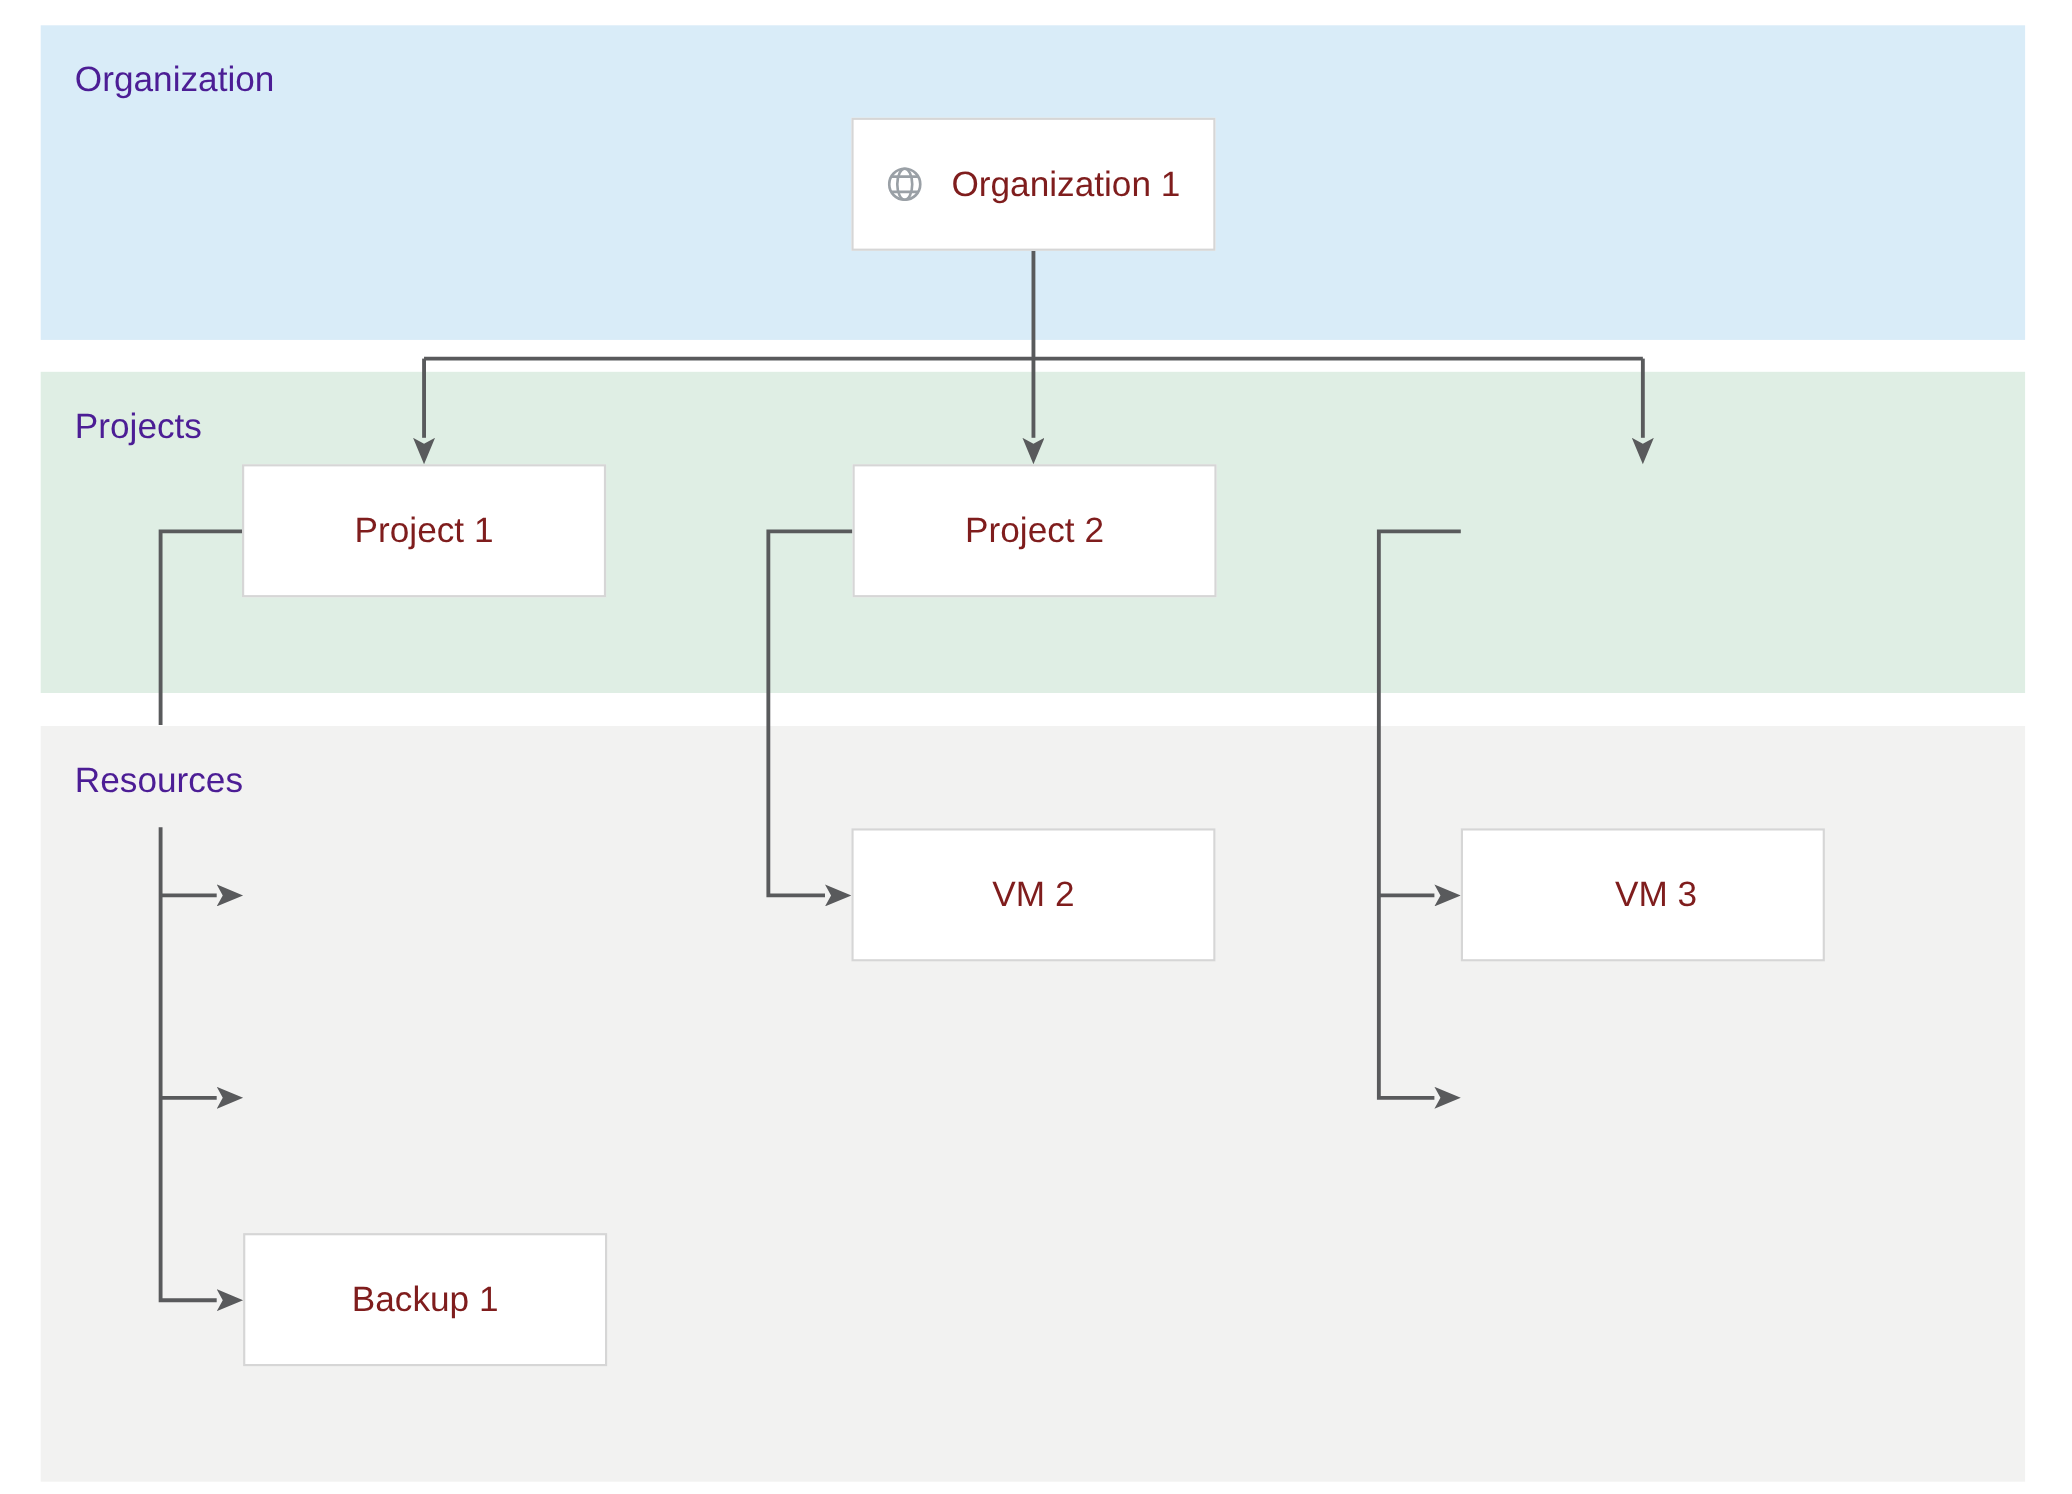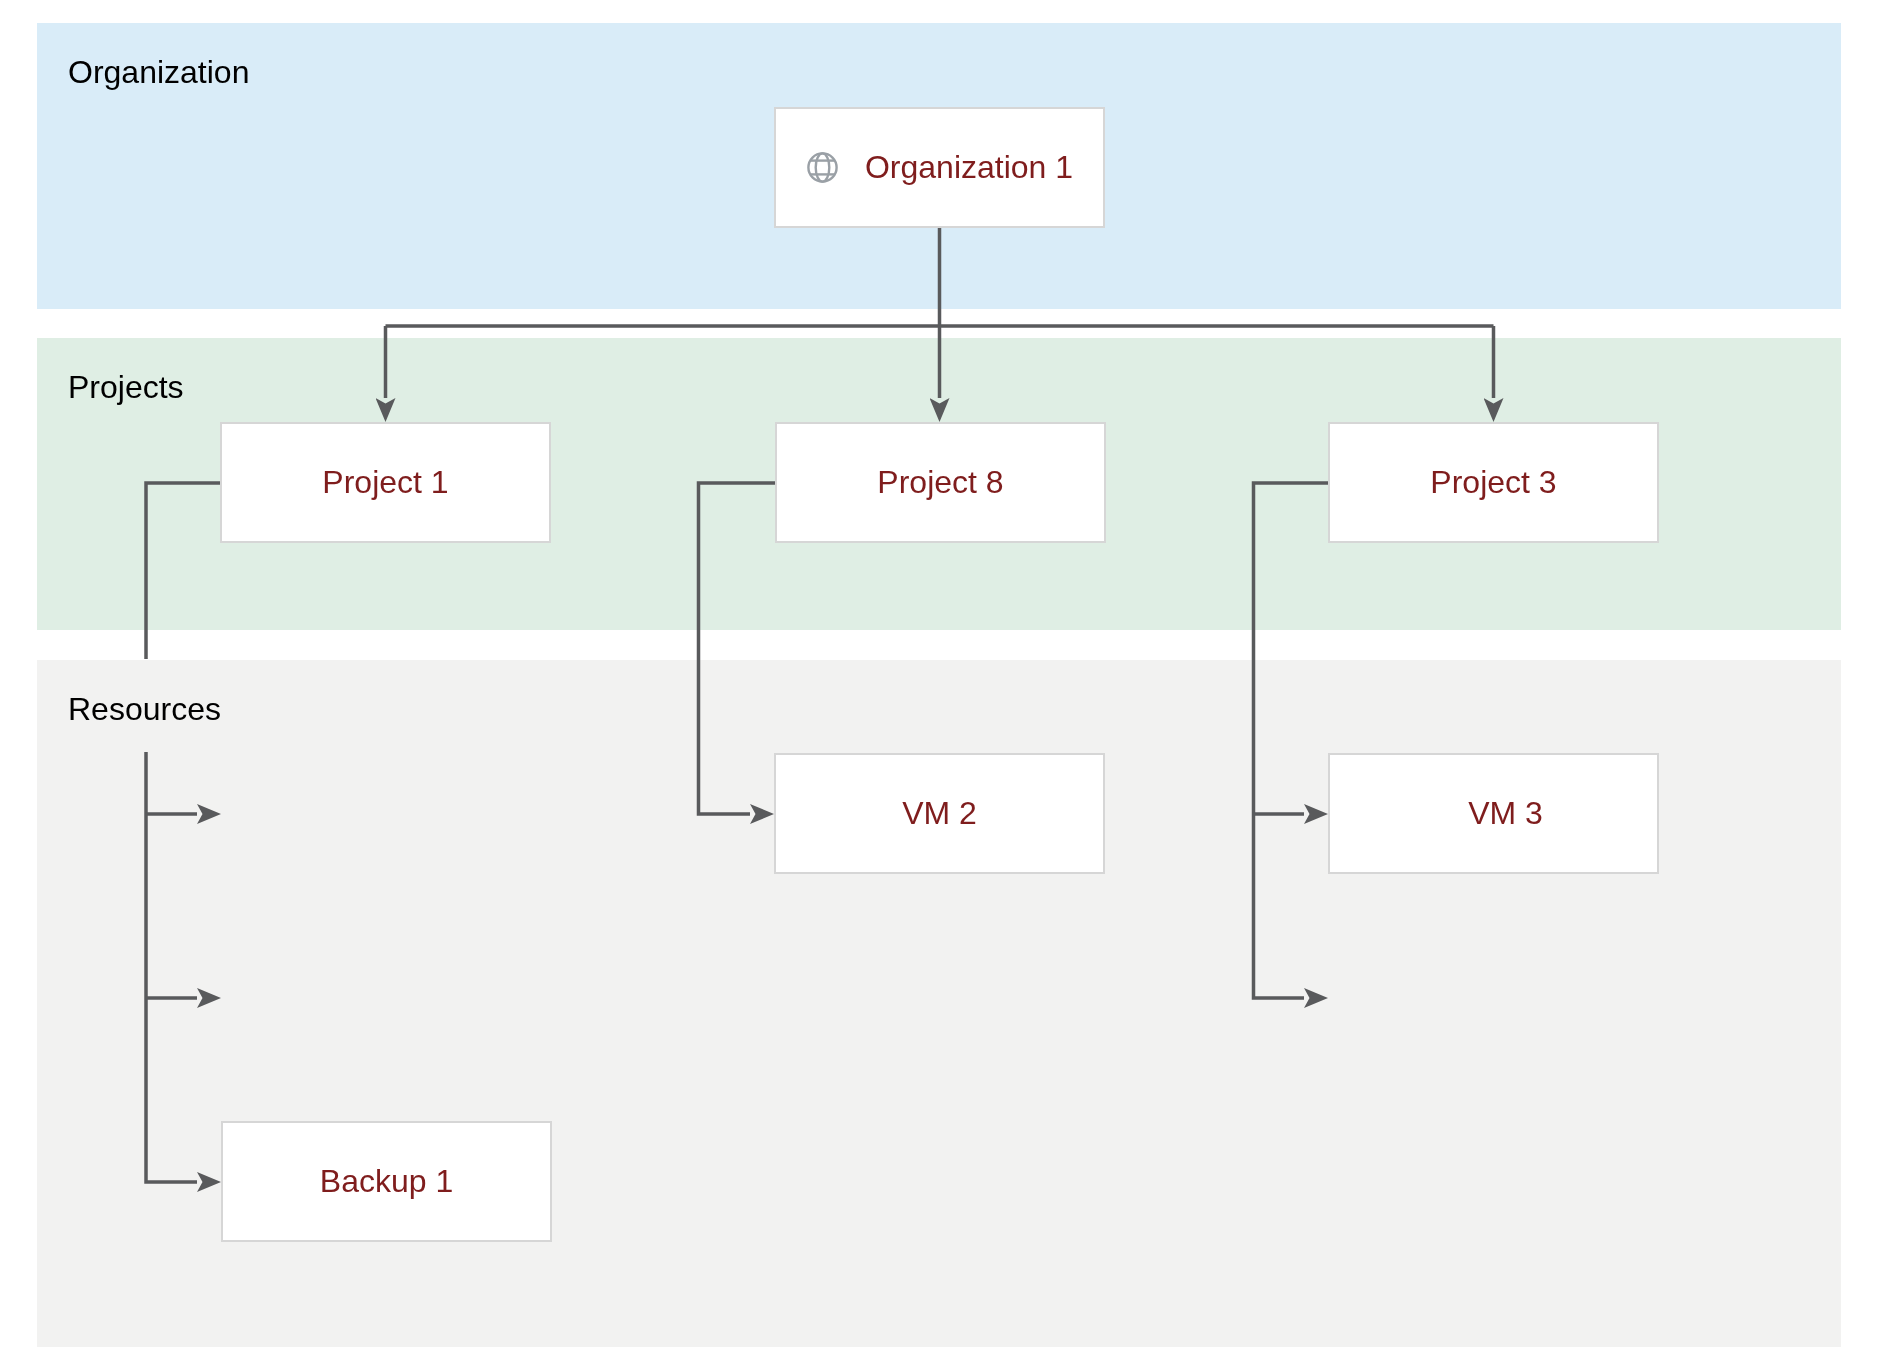--- a/index.html
+++ b/index.html
@@ -22,21 +22,21 @@
   }
   .band-organization { top: 23px;  height: 286px; background: #d9ecf8; }
   .band-projects     { top: 338px; height: 292px; background: #dfeee4; }
   .band-resources    { top: 660px; height: 687px; background: #f2f2f1; }
   .band-label {
     position: absolute;
     left: 31px;
     top: 30px;
     font-size: 32px;
     line-height: 38px;
-    color: #000000;
+    color: #4c1d95;
     white-space: nowrap;
   }
   .connectors {
     position: absolute;
     left: 0;
     top: 0;
     pointer-events: none;
   }
   .node {
     position: absolute;
@@ -119,24 +119,21 @@
         <line x1="4.3" y1="23.4" x2="28.7" y2="23.4"></line>
       </svg>
     </span>
     <span>Organization 1</span>
   </div>
 
   <div class="node n-project1">
     <span>Project 1</span>
   </div>
   <div class="node n-project2">
-    <span>Project 8</span>
-  </div>
-  <div class="node n-project3">
-    <span>Project 3</span>
+    <span>Project 2</span>
   </div>
 
   <div class="node n-backup1">
     <span>Backup 1</span>
   </div>
   <div class="node n-vm2">
     <span>VM 2</span>
   </div>
   <div class="node n-vm3">
     <span>VM 3</span>

